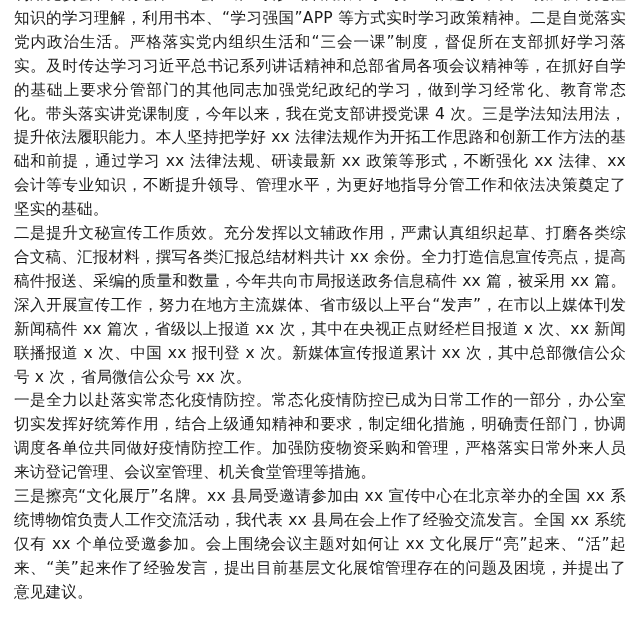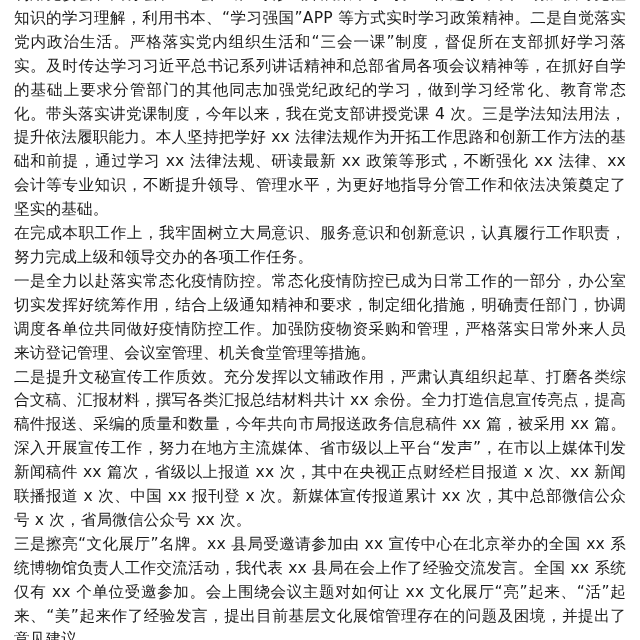--- a/index.html
+++ b/index.html
@@ -52,22 +52,21 @@
 </style>
 </head>
 <body>
 
 <div id="page">
   <div id="doc-body">
 
     <p class="para">利用党委会、局务会、“三会一课”等形式开展集中学习。工作之余，我主动加强对党性知识的学习理解，利用书本、“学习强国”APP 等方式实时学习政策精神。二是自觉落实党内政治生活。严格落实党内组织生活和“三会一课”制度，督促所在支部抓好学习落实。及时传达学习习近平总书记系列讲话精神和总部省局各项会议精神等，在抓好自学的基础上要求分管部门的其他同志加强党纪政纪的学习，做到学习经常化、教育常态化。带头落实讲党课制度，今年以来，我在党支部讲授党课 4 次。三是学法知法用法，提升依法履职能力。本人坚持把学好 xx 法律法规作为开拓工作思路和创新工作方法的基础和前提，通过学习 xx 法律法规、研读最新 xx 政策等形式，不断强化 xx 法律、xx 会计等专业知识，不断提升领导、管理水平，为更好地指导分管工作和依法决策奠定了坚实的基础。</p>
 
 
-    <p class="para">在完成本职工作上，我牢固树立大局意识、服务意识和创新意识，认真履行工作职责，努力完成上级和领导交办的各项工作任务。</p>
+
+    <p class="para">二是提升文秘宣传工作质效。充分发挥以文辅政作用，严肃认真组织起草、打磨各类综合文稿、汇报材料，撰写各类汇报总结材料共计 xx 余份。全力打造信息宣传亮点，提高稿件报送、采编的质量和数量，今年共向市局报送政务信息稿件 xx 篇，被采用 xx 篇。深入开展宣传工作，努力在地方主流媒体、省市级以上平台“发声”，在市以上媒体刊发新闻稿件 xx 篇次，省级以上报道 xx 次，其中在央视正点财经栏目报道 x 次、xx 新闻联播报道 x 次、中国 xx 报刊登 x 次。新媒体宣传报道累计 xx 次，其中总部微信公众号 x 次，省局微信公众号 xx 次。</p>
 
     <p class="para">一是全力以赴落实常态化疫情防控。常态化疫情防控已成为日常工作的一部分，办公室切实发挥好统筹作用，结合上级通知精神和要求，制定细化措施，明确责任部门，协调调度各单位共同做好疫情防控工作。加强防疫物资采购和管理，严格落实日常外来人员来访登记管理、会议室管理、机关食堂管理等措施。</p>
-
-    <p class="para">二是提升文秘宣传工作质效。充分发挥以文辅政作用，严肃认真组织起草、打磨各类综合文稿、汇报材料，撰写各类汇报总结材料共计 xx 余份。全力打造信息宣传亮点，提高稿件报送、采编的质量和数量，今年共向市局报送政务信息稿件 xx 篇，被采用 xx 篇。深入开展宣传工作，努力在地方主流媒体、省市级以上平台“发声”，在市以上媒体刊发新闻稿件 xx 篇次，省级以上报道 xx 次，其中在央视正点财经栏目报道 x 次、xx 新闻联播报道 x 次、中国 xx 报刊登 x 次。新媒体宣传报道累计 xx 次，其中总部微信公众号 x 次，省局微信公众号 xx 次。</p>
 
     <p class="para">三是擦亮“文化展厅”名牌。xx 县局受邀请参加由 xx 宣传中心在北京举办的全国 xx 系统博物馆负责人工作交流活动，我代表 xx 县局在会上作了经验交流发言。全国 xx 系统仅有 xx 个单位受邀参加。会上围绕会议主题对如何让 xx 文化展厅“亮”起来、“活”起来、“美”起来作了经验发言，提出目前基层文化展馆管理存在的问题及困境，并提出了意见建议。</p>
 
   </div>
 </div>
 
 </body></html>

